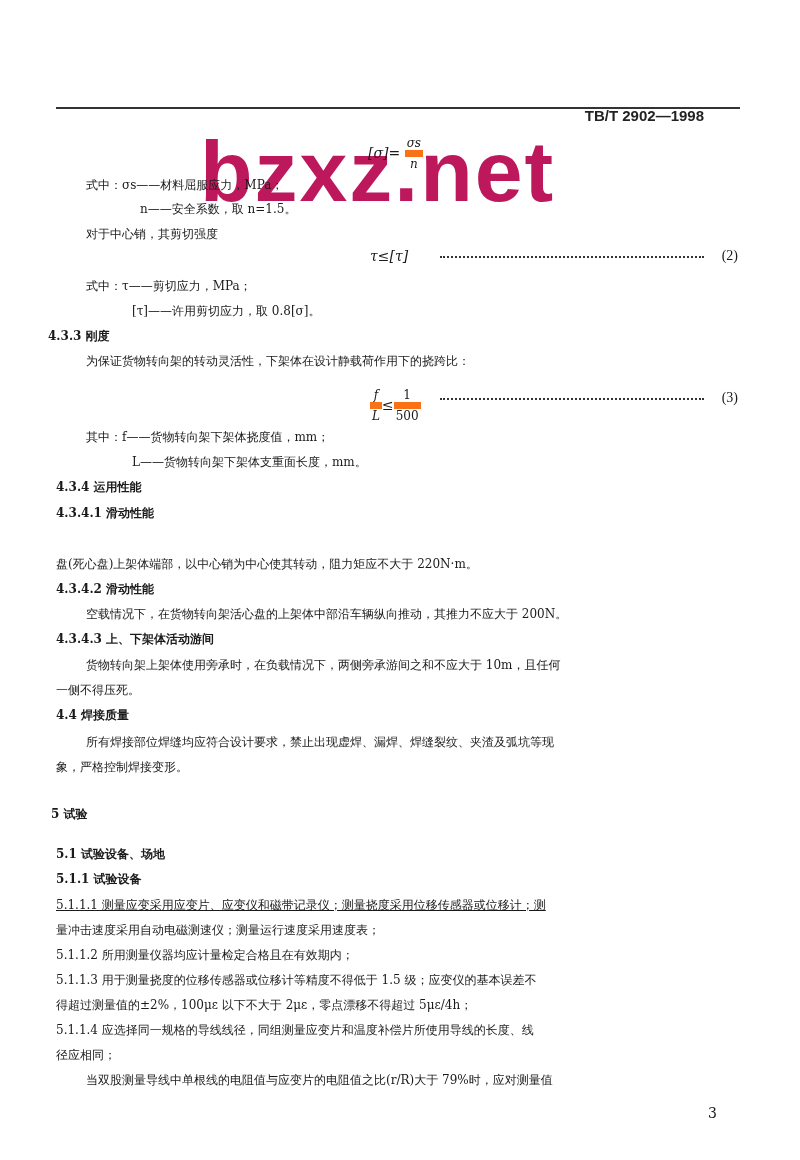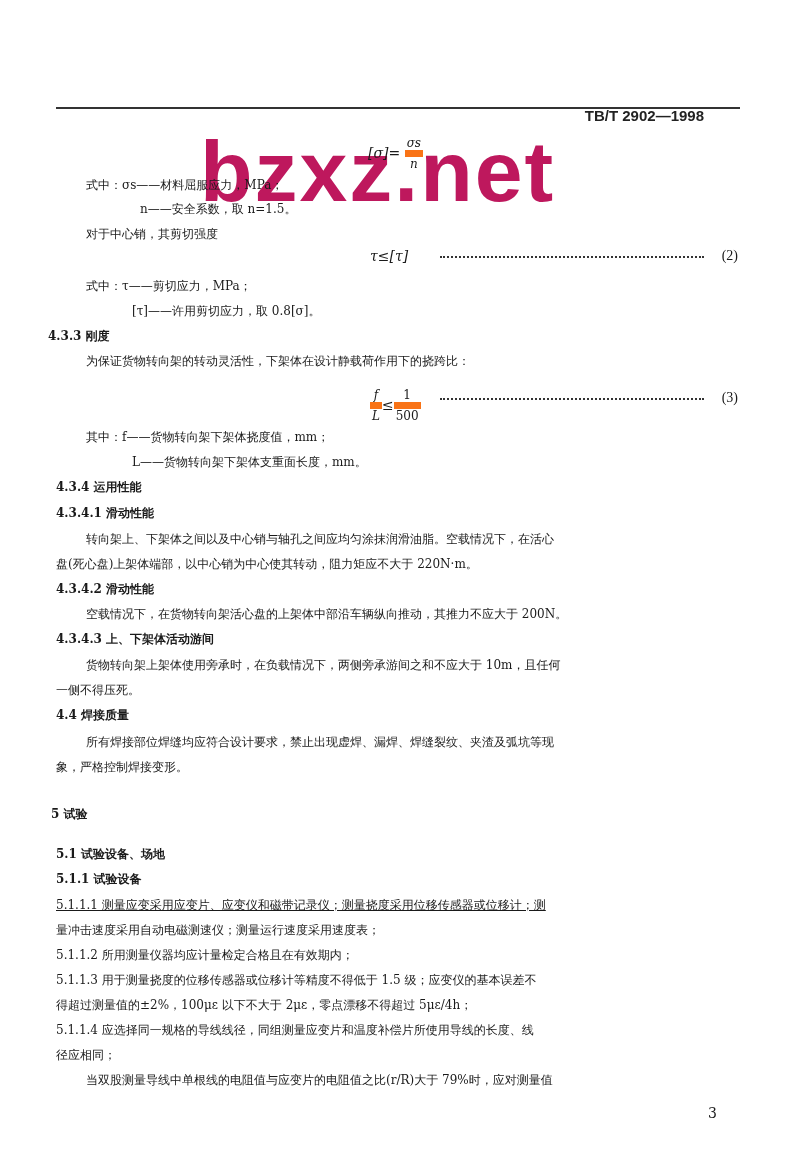--- a/index.html
+++ b/index.html
@@ -67,21 +67,20 @@
       <span class="den">500</span>
     </span>
     <span class="dots" style="top:10px;"></span>
     <span class="num-label" style="top:2px;">(3)</span>
   </div>
 
   <div class="line" style="left:86px; top:428px;">其中：f——货物转向架下架体挠度值，mm；</div>
   <div class="line" style="left:132px; top:453px;">L——货物转向架下架体支重面长度，mm。</div>
   <div class="line" style="left:56px; top:478px; font-weight:bold;">4.3.4  运用性能</div>
   <div class="line" style="left:56px; top:504px; font-weight:bold;">4.3.4.1  滑动性能</div>
-  <div class="line" style="left:86px; top:530px;">转向架上、下架体之间以及中心销与轴孔之间应均匀涂抹润滑油脂。空载情况下，在活心</div>
   <div class="line" style="left:56px; top:555px;">盘(死心盘)上架体端部，以中心销为中心使其转动，阻力矩应不大于 220N·m。</div>
   <div class="line" style="left:56px; top:580px; font-weight:bold;">4.3.4.2  滑动性能</div>
   <div class="line" style="left:86px; top:605px;">空载情况下，在货物转向架活心盘的上架体中部沿车辆纵向推动，其推力不应大于 200N。</div>
   <div class="line" style="left:56px; top:630px; font-weight:bold;">4.3.4.3  上、下架体活动游间</div>
   <div class="line" style="left:86px; top:656px;">货物转向架上架体使用旁承时，在负载情况下，两侧旁承游间之和不应大于 10m，且任何</div>
   <div class="line" style="left:56px; top:681px;">一侧不得压死。</div>
   <div class="line" style="left:56px; top:706px; font-weight:bold;">4.4  焊接质量</div>
   <div class="line" style="left:86px; top:733px;">所有焊接部位焊缝均应符合设计要求，禁止出现虚焊、漏焊、焊缝裂纹、夹渣及弧坑等现</div>
   <div class="line" style="left:56px; top:758px;">象，严格控制焊接变形。</div>
   <div class="line" style="left:51px; top:805px; font-weight:bold;">5  试验</div>

